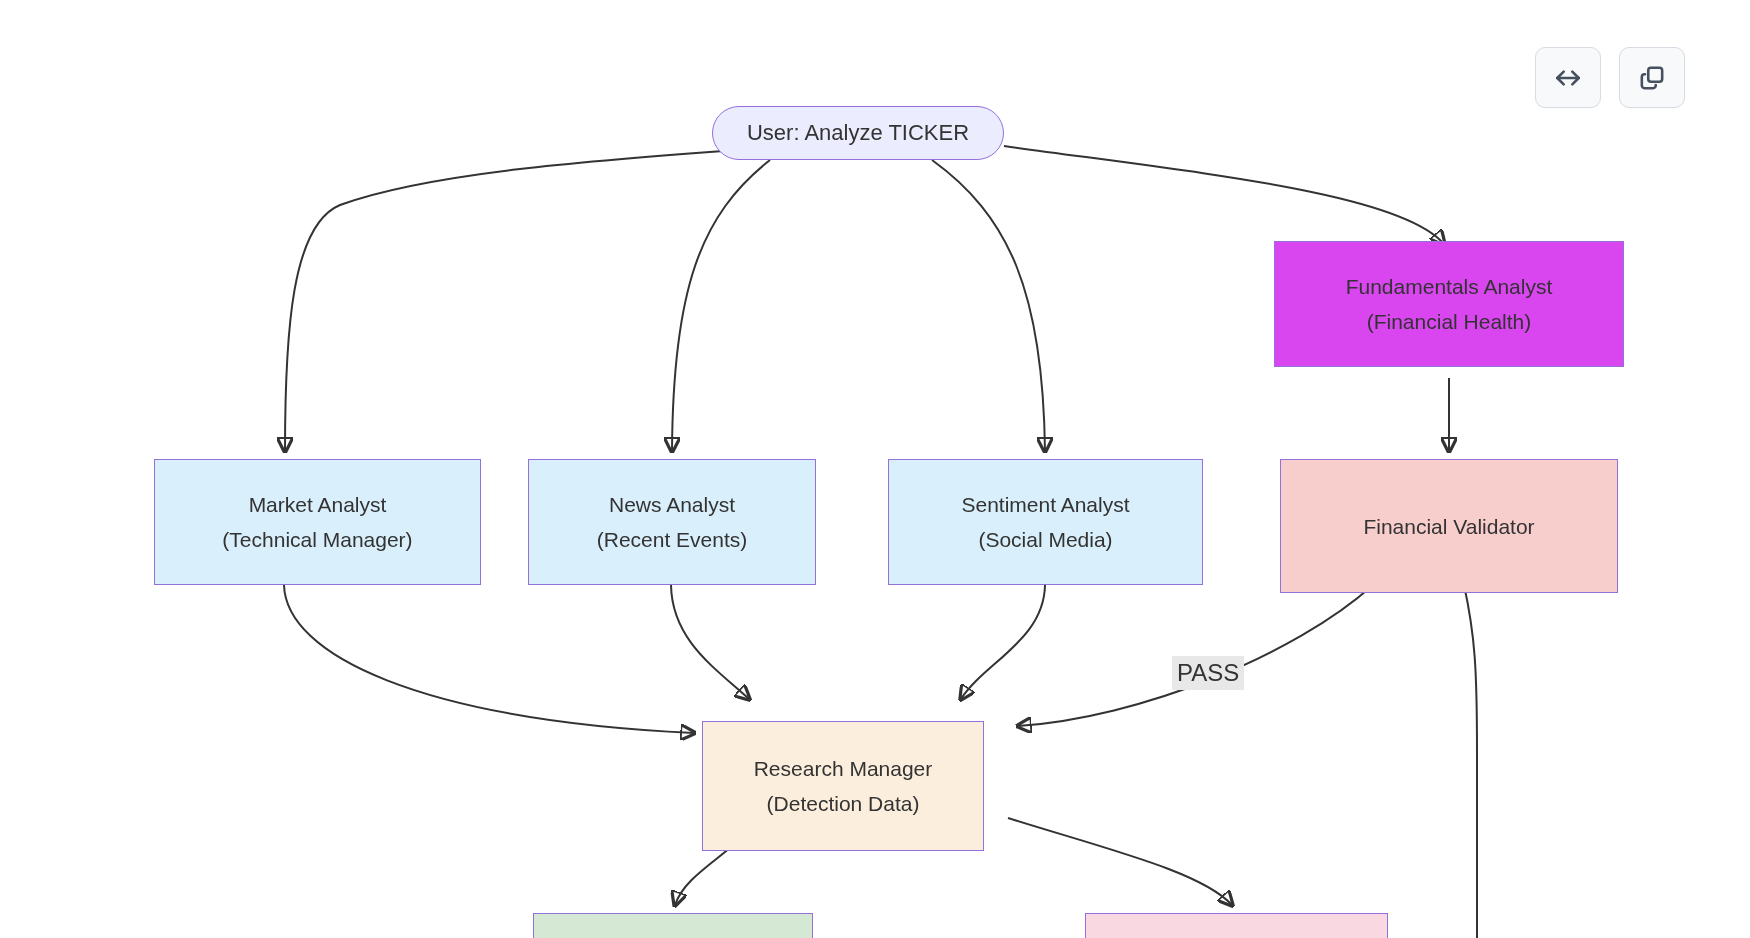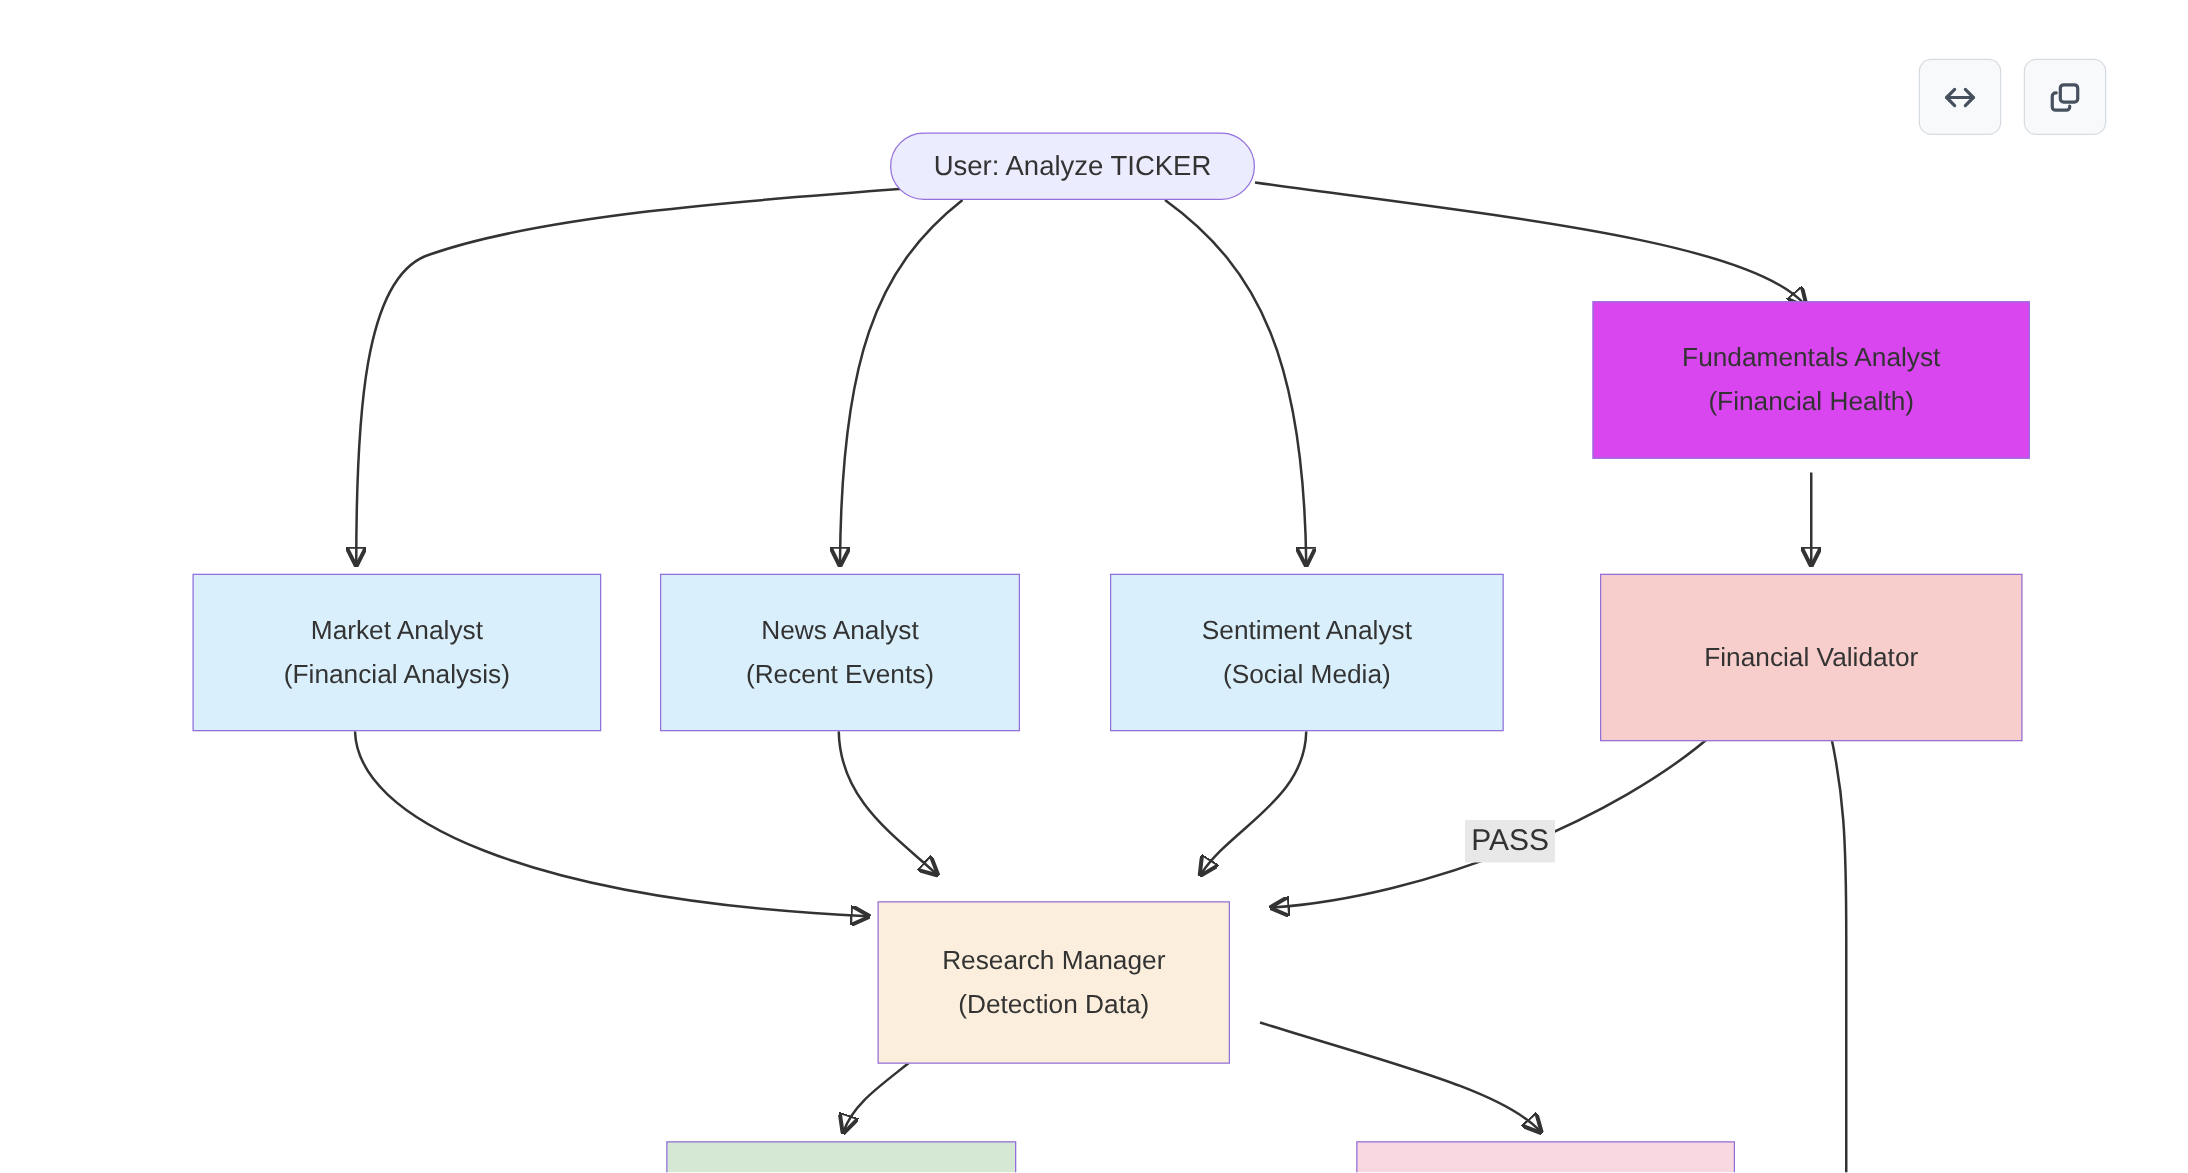--- a/index.html
+++ b/index.html
@@ -106,21 +106,21 @@
     <path d="M 745 835 C 716 862, 684 878, 675 905" marker-end="url(#arrow)"></path>
     <path d="M 1008 818 C 1110 850, 1202 872, 1232 905" marker-end="url(#arrow)"></path>
   </svg>
 
   <div class="node node-user">
     <span>User: Analyze TICKER</span>
   </div>
 
   <div class="node node-market">
     <span>Market Analyst</span>
-    <span>(Financial Analysis)</span>
+    <span>(Technical Manager)</span>
   </div>
 
   <div class="node node-sentiment">
     <span>Sentiment Analyst</span>
     <span>(Social Media)</span>
   </div>
 
   <div class="node node-news">
     <span>News Analyst</span>
     <span>(Recent Events)</span>

